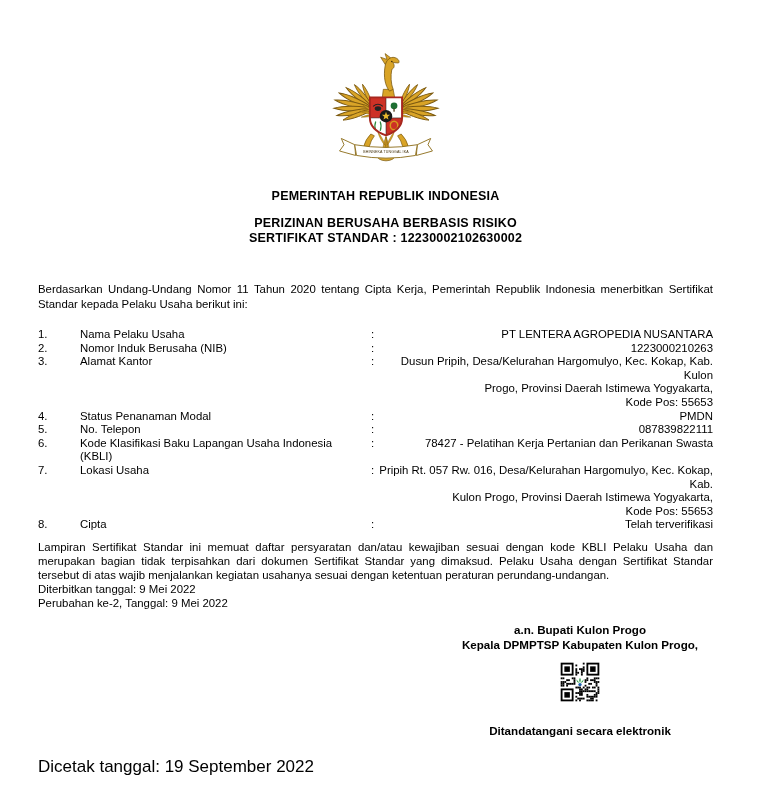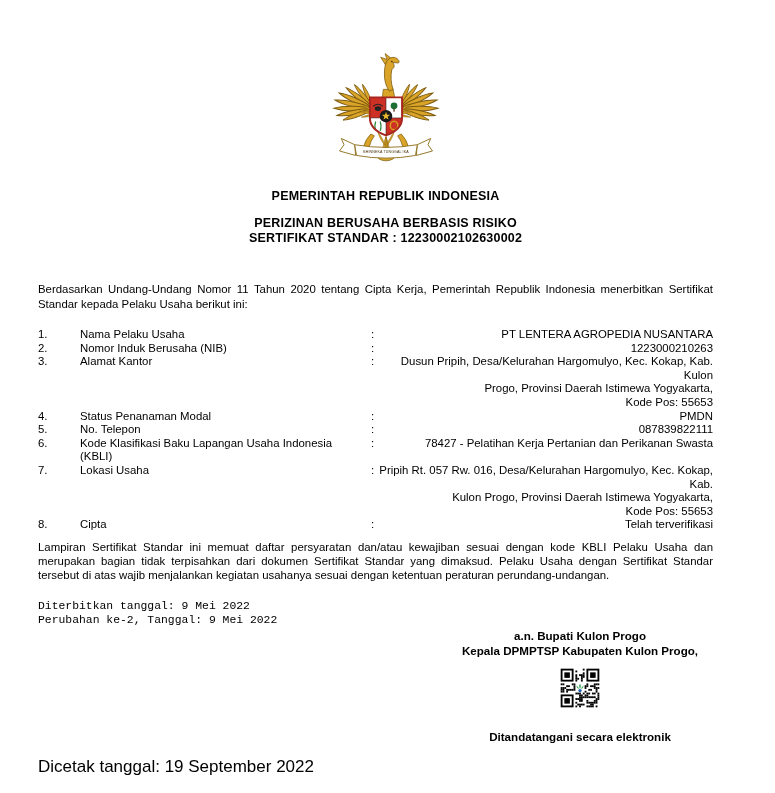--- a/index.html
+++ b/index.html
@@ -16,23 +16,23 @@
 
   .fields { margin-top:17px; font-size:11.4px; line-height:13.6px; }
   .field-row { display:flex; align-items:flex-start; }
   .field-no { width:14px; flex:none; }
   .field-label { width:291px; flex:none; white-space:pre-line;margin-left:28px; }
   .field-colon { width:7px; flex:none; }
   .field-value { flex:1; white-space:pre-line;text-align:right; }
 
   .closing { margin-top:8px; font-size:11.4px; line-height:14px; text-align:justify; }
 
-  .dates { margin-top:17px; font-size:11.4px; line-height:14.5px;font-family:Liberation Mono, monospace; }
-
-  .signature { width:330px; margin-left:377px; text-align:center; font-weight:bold; font-size:11.6px; line-height:15px; }
+  .dates { font-size:11.4px; line-height:14.5px; }
+
+  .signature { width:330px; margin-left:377px; margin-top:11px; text-align:center; font-weight:bold; font-size:11.6px; line-height:15px; }
   .qr-box { width:46px; height:46px; margin:7px auto 0; }
   .elec-line { margin-top:18px; font-weight:bold; }
 
   .footer { position:absolute; top:757px; left:38px; font-size:17px;text-align:right; }
 </style>
 </head>
 <body>
 
 <div class="page">
 

